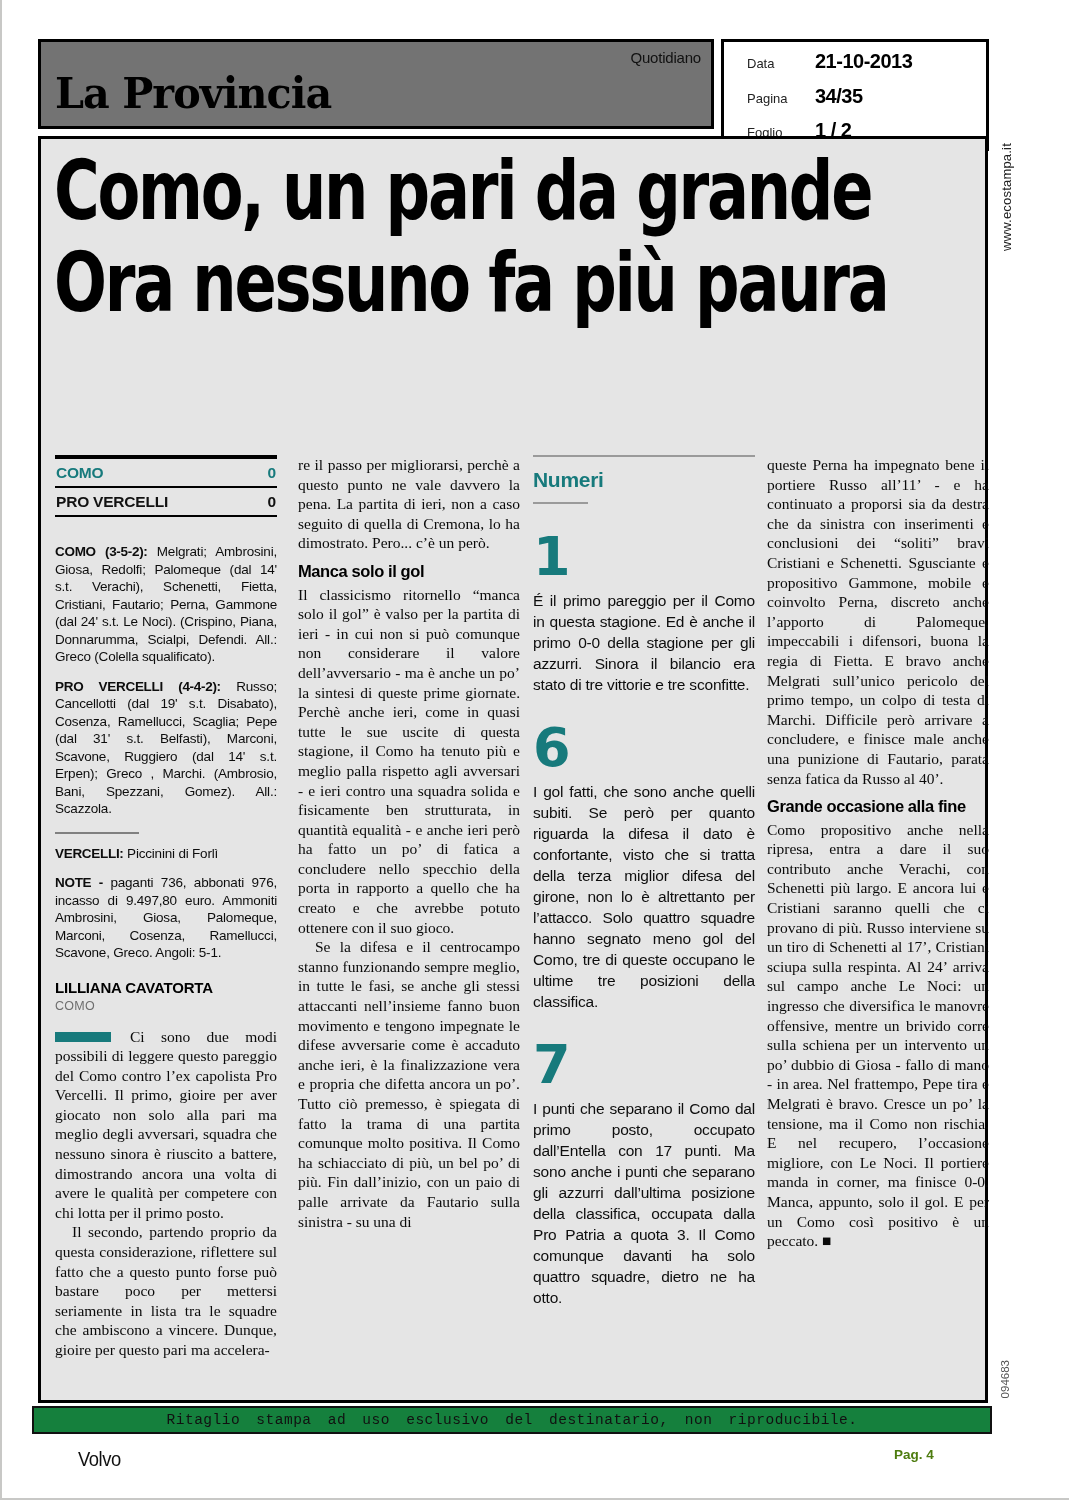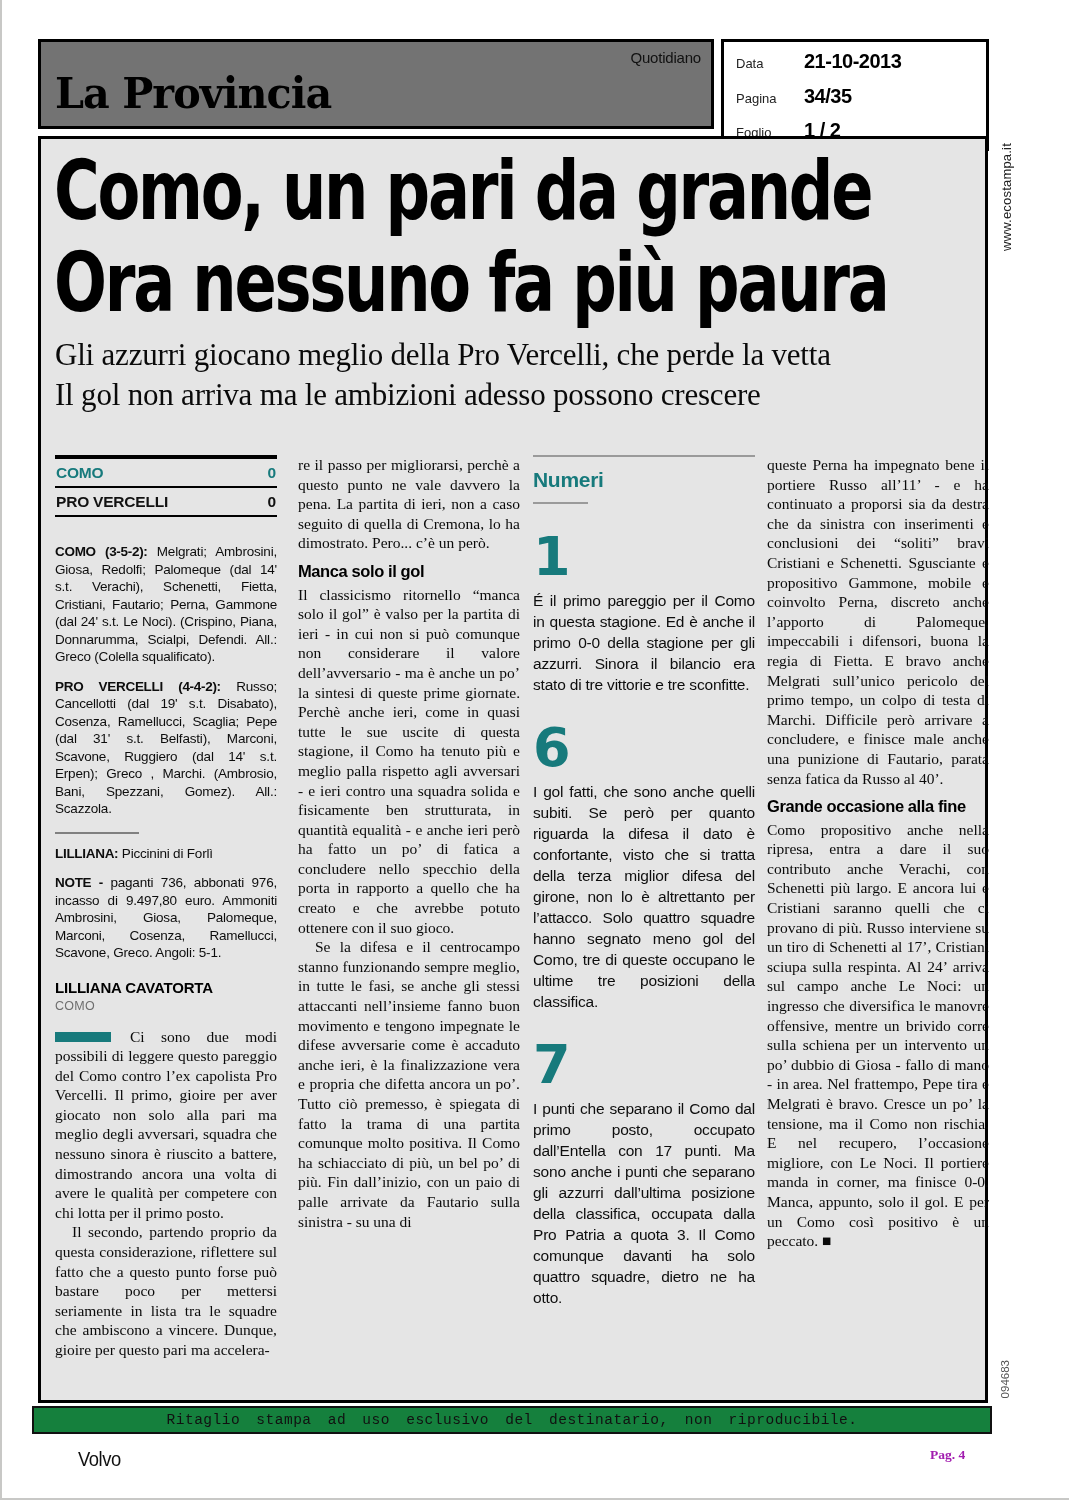--- a/index.html
+++ b/index.html
@@ -20,21 +20,21 @@
     font-family: "DejaVu Serif", serif; font-weight: bold; font-size: 43px;
     letter-spacing: -1px; transform: scaleX(0.96); transform-origin: 0 50%;
     color: #000; white-space: nowrap;
   }
   .pubtype {
     position: absolute; right: 10px; top: 7px; font-size: 15px; color: #111;
     letter-spacing: -0.2px;
   }
   .meta-box {
     position: absolute; left: 719px; top: 39px; width: 268px; height: 112px;
-    border: 3px solid #000; background: #fff; padding: 8px 12px 6px 12px;
+    border: 3px solid #000; background: #fff; padding: 8px 12px 6px 23px;
     display: flex; flex-direction: column; justify-content: space-between;
   }
   .meta-row { display: flex; align-items: baseline; }
   .meta-label { width: 68px; font-size: 13px; color: #222; }
   .meta-value { font-size: 20px; font-weight: bold; letter-spacing: -0.5px; color: #000; }
 
   
   .vert {
     position: absolute; white-space: nowrap;
     transform: rotate(-90deg) translate(-100%, 0); transform-origin: 0 0;
@@ -115,21 +115,21 @@
   .footer-strip {
     position: absolute; left: 30px; top: 1406px; width: 960px; height: 28px;
     border: 2px solid #111; display: flex; align-items: center; justify-content: center;
     background: #15803d;
   }
   .footer-strip span {
     font-family: "Liberation Mono", monospace; font-size: 14.5px; color: #111;
     word-spacing: 7px; letter-spacing: 0.5px;
   }
   .brand { position: absolute; left: 76px; top: 1448px; font-size: 20px; letter-spacing: -0.5px; color: #111; transform: scaleX(0.92); transform-origin: 0 0; }
-  .page-ref { position: absolute; left: 928px; top: 1447px; font-size: 13.5px; font-weight: bold; color: #a21caf; font-family: Liberation Serif, serif; }
+  .page-ref { position: absolute; left: 892px; top: 1447px; font-size: 13.5px; font-weight: bold; color: #4d7c0f; }
 </style>
 </head>
 <body>
 
 <div class="page">
 
   <div class="masthead-box">
     <div class="pubtype">Quotidiano</div>
     <div class="masthead">La Provincia</div>
   </div>
@@ -152,24 +152,20 @@
   <div class="vert watermark">www.ecostampa.it</div>
   <div class="vert clip-code">094683</div>
 
   <div class="article-box">
 
     <div class="headline">
       <div>Como, un pari da grande</div>
       <div>Ora nessuno fa più paura</div>
     </div>
 
-    <div class="subhead">
-      <div>Gli azzurri giocano meglio della Pro Vercelli, che perde la vetta</div>
-      <div>Il gol non arriva ma le ambizioni adesso possono crescere</div>
-    </div>
 
     <div class="col col1">
       <div>
         <div class="score-rule-thick"></div>
         <div class="score-row teal">
           <span>COMO</span>
           <span>0</span>
         </div>
         <div class="score-rule"></div>
         <div class="score-row">
@@ -178,21 +174,21 @@
         </div>
         <div class="score-rule"></div>
       </div>
 
       <p class="agate mt26"><b>COMO (3-5-2):</b><span> Melgrati; Ambrosini, Giosa, Redolfi; Palomeque (dal 14' s.t. Verachi), Schenetti, Fietta, Cristiani, Fautario; Perna, Gammone (dal 24' s.t. Le Noci). (Crispino, Piana, Donnarumma, Scialpi, Defendi. All.: Greco (Colella squalificato).</span></p>
 
       <p class="agate mt12"><b>PRO VERCELLI (4-4-2):</b><span> Russo; Cancellotti (dal 19' s.t. Disabato), Cosenza, Ramellucci, Scaglia; Pepe (dal 31' s.t. Belfasti), Marconi, Scavone, Ruggiero (dal 14' s.t. Erpen); Greco , Marchi. (Ambrosio, Bani, Spezzani, Gomez). All.: Scazzola.</span></p>
 
       <div class="short-rule"></div>
 
-      <p class="agate"><b>LILLIANA:</b><span> Piccinini di Forlì</span></p>
+      <p class="agate"><b>VERCELLI:</b><span> Piccinini di Forlì</span></p>
 
       <p class="agate mt12"><b>NOTE -</b><span> paganti 736, abbonati 976, incasso di 9.497,80 euro. Ammoniti Ambrosini, Giosa, Palomeque, Marconi, Cosenza, Ramellucci, Scavone, Greco. Angoli: 5-1.</span></p>
 
       <div class="byline">LILLIANA CAVATORTA</div>
       <div class="byline-city">COMO</div>
 
       <div class="body-serif first-body">
         <p><span class="lead-dash"></span><span>Ci sono due modi possibili di leggere questo pareggio del Como contro l’ex capolista Pro Vercelli. Il primo, gioire per aver giocato non solo alla pari ma meglio degli avversari, squadra che nessuno sinora è riuscito a battere, dimostrando ancora una volta di avere le qualità per competere con chi lotta per il primo posto.</span></p>
         <p class="indent">Il secondo, partendo proprio da questa considerazione, riflettere sul fatto che a questo punto forse può bastare poco per mettersi seriamente in lista tra le squadre che ambiscono a vincere. Dunque, gioire per questo pari ma accelera-</p>
       </div>

